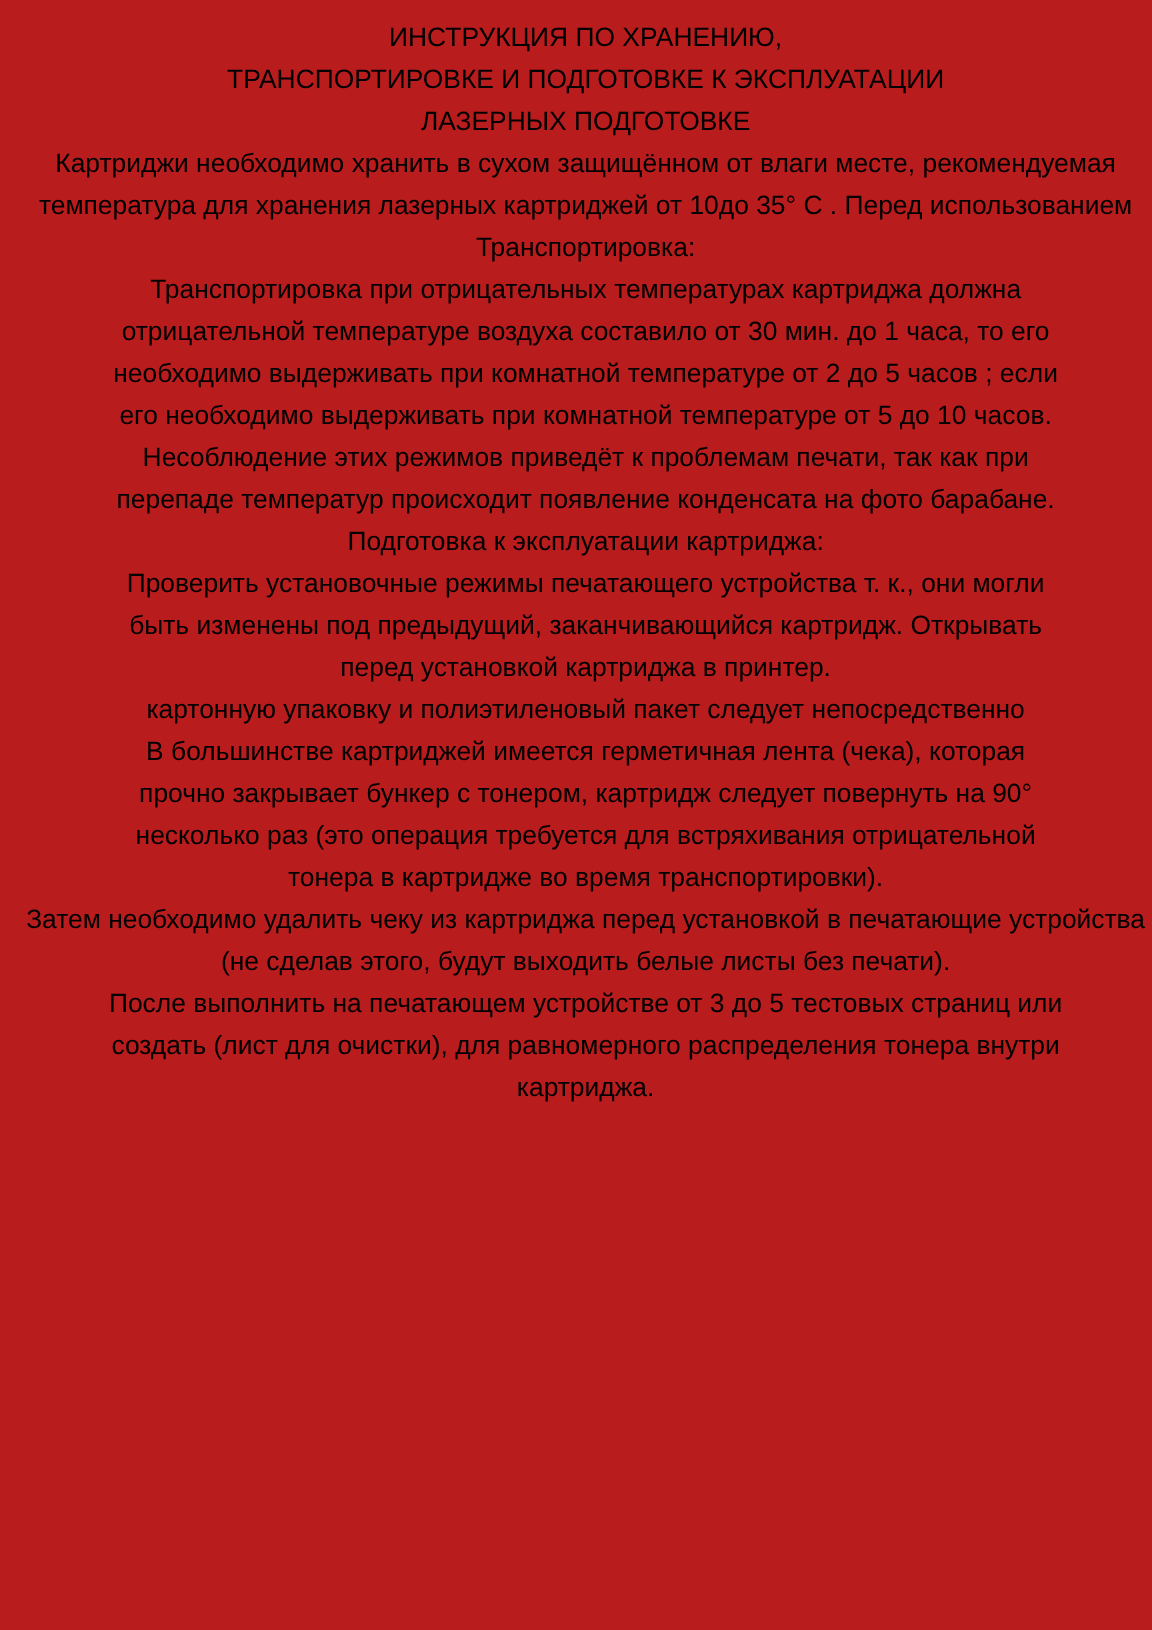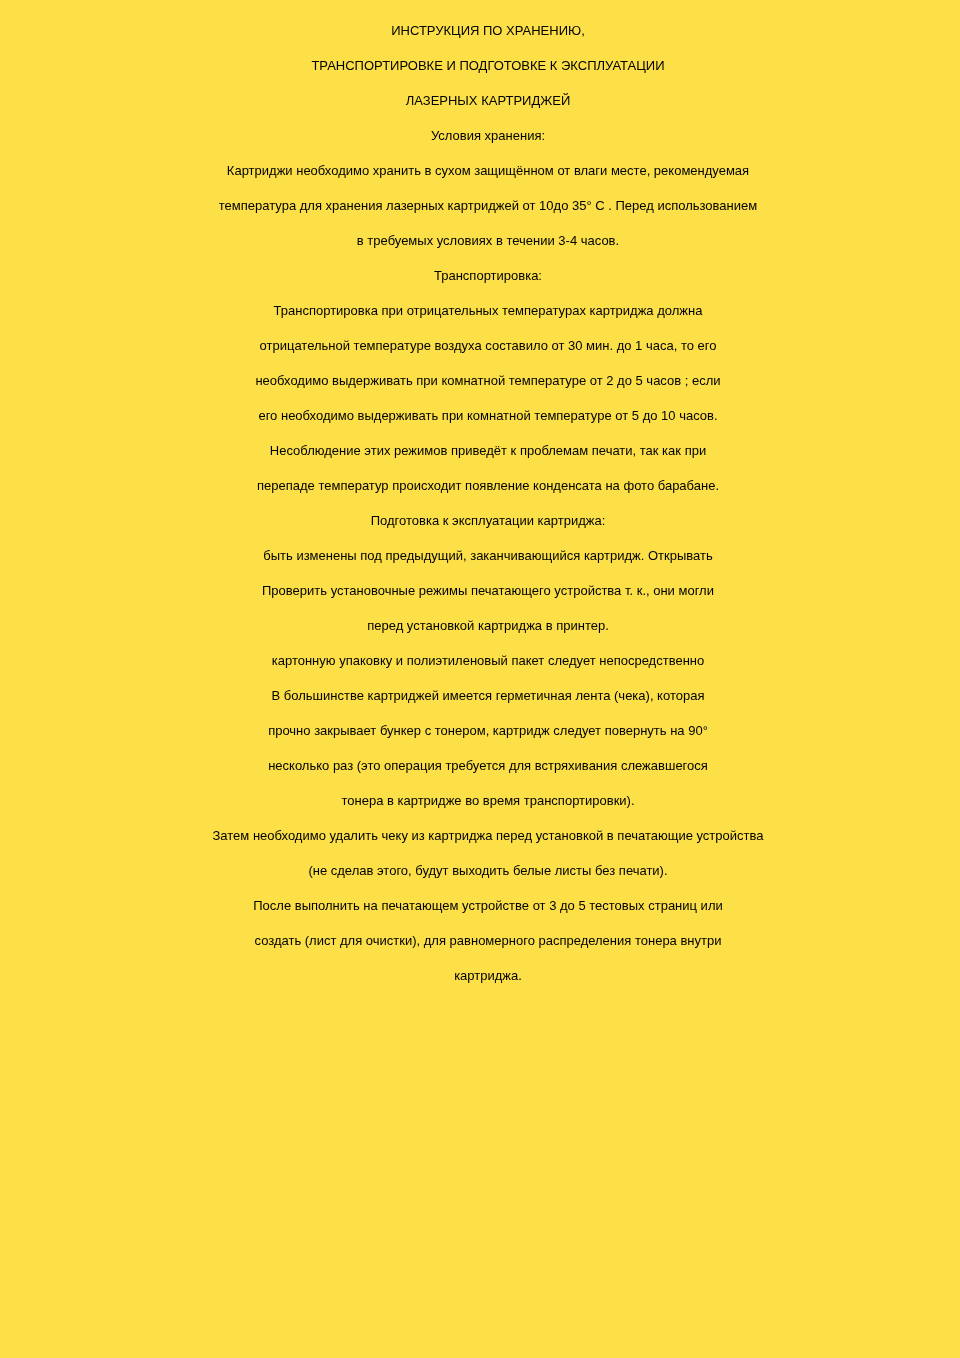--- a/index.html
+++ b/index.html
@@ -5,24 +5,24 @@
   html, body {
     margin: 0;
     padding: 0;
     background: #ffffff;
   }
   .page {
     width: 960px;
     height: 1358px;
     box-sizing: border-box;
     padding-top: 13px;
-    background: #fde047;
+    background: #b91c1c;
     color: #000000;
     font-family: "Liberation Sans", "DejaVu Sans", sans-serif;
-    font-size: 13px;
+    font-size: 22px;
     text-align: center;
     overflow: hidden;
     padding-left: 16px;
   }
   .line {
     line-height: 35px;
     white-space: pre-wrap;
     font-weight: 400;
   }
   h1, section {
@@ -33,49 +33,47 @@
   }
 </style>
 </head>
 <body>
 
 <div class="page">
 
   <h1>
     <div class="line">ИНСТРУКЦИЯ ПО ХРАНЕНИЮ,</div>
     <div class="line">ТРАНСПОРТИРОВКЕ И ПОДГОТОВКЕ К ЭКСПЛУАТАЦИИ</div>
-    <div class="line">ЛАЗЕРНЫХ КАРТРИДЖЕЙ</div>
+    <div class="line">ЛАЗЕРНЫХ ПОДГОТОВКЕ</div>
   </h1>
 
   <section>
-    <div class="line">Условия хранения:</div>
     <div class="line">Картриджи необходимо хранить в сухом защищённом от влаги месте, рекомендуемая</div>
     <div class="line">температура для хранения лазерных картриджей от 10до 35° С . Перед использованием</div>
-    <div class="line">в требуемых условиях в течении 3-4 часов.</div>
   </section>
 
   <section>
     <div class="line">Транспортировка:</div>
     <div class="line">Транспортировка при отрицательных температурах картриджа должна</div>
     <div class="line">отрицательной температуре воздуха составило от 30 мин. до 1 часа, то его</div>
     <div class="line">необходимо выдерживать при комнатной температуре от 2 до 5 часов ; если</div>
     <div class="line">его необходимо выдерживать при комнатной температуре от 5 до 10 часов.</div>
     <div class="line">Несоблюдение этих режимов приведёт к проблемам печати, так как при</div>
     <div class="line">перепаде температур происходит появление конденсата на фото барабане.</div>
   </section>
 
   <section>
     <div class="line">Подготовка к эксплуатации картриджа:</div>
+    <div class="line">Проверить установочные режимы печатающего устройства т. к., они могли</div>
     <div class="line">быть изменены под предыдущий, заканчивающийся картридж. Открывать</div>
-    <div class="line">Проверить установочные режимы печатающего устройства т. к., они могли</div>
     <div class="line">перед установкой картриджа в принтер.</div>
     <div class="line">картонную упаковку и полиэтиленовый пакет следует непосредственно</div>
     <div class="line">В большинстве картриджей имеется герметичная лента (чека), которая</div>
     <div class="line">прочно закрывает бункер с тонером, картридж следует повернуть на 90°</div>
-    <div class="line">несколько раз (это операция требуется для встряхивания слежавшегося</div>
+    <div class="line">несколько раз (это операция требуется для встряхивания отрицательной</div>
     <div class="line">тонера в картридже во время транспортировки).</div>
     <div class="line">Затем необходимо удалить чеку из картриджа перед установкой в печатающие устройства</div>
     <div class="line">(не сделав этого, будут выходить белые листы без печати).</div>
     <div class="line">После выполнить на печатающем устройстве от 3 до 5 тестовых страниц или</div>
     <div class="line">создать (лист для очистки), для равномерного распределения тонера внутри</div>
     <div class="line">картриджа.</div>
   </section>
 
 </div>
 

